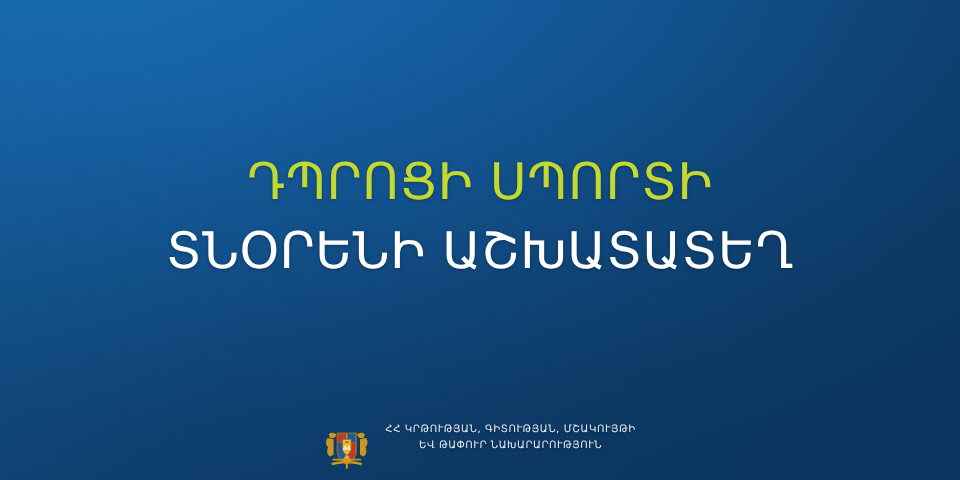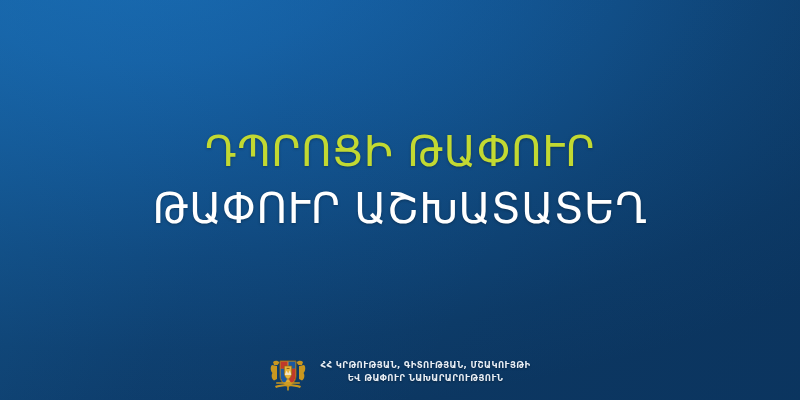--- a/index.html
+++ b/index.html
@@ -48,24 +48,22 @@
   }
   .line-green { color: #c2d932; margin-bottom: 8px; }
   .line-white { color: #ffffff; }
 
   #footer {
     position: absolute;
     left: 0;
     right: 0;
     bottom: 8px;
     display: flex;
-    align-items: center;
     justify-content: center;
     gap: 13px;
-    font-weight: bold;
   }
   #emblem {
     width: 38px;
     height: 40px;
     flex: 0 0 auto;
   }
   #ministry {
     text-align: center;
     color: #e8eef5;
     font-size: 8.5px;
@@ -76,22 +74,22 @@
   #ministry span { display: block; white-space: nowrap; }
 </style>
 </head>
 <body>
 
 <div id="banner">
 
   <div id="sheen"></div>
 
   <div id="headline">
-    <span class="line line-green">ԴՊՐՈՑԻ ԹԱՓՈՒՐ</span>
-    <span class="line line-white">ԹԱՓՈՒՐ ԱՇԽԱՏԱՏԵՂ</span>
+    <span class="line line-green">ԴՊՐՈՑԻ ՍՊՈՐՏԻ</span>
+    <span class="line line-white">ՏՆՕՐԵՆԻ ԱՇԽԱՏԱՏԵՂ</span>
   </div>
 
   <div id="footer">
 
     <span id="emblem">
       <svg viewBox="0 0 38 40" width="38" height="40" aria-hidden="true">
 
         <g fill="#c9971f">
           <path d="M3 13 C1 15 1.5 19 3.5 21 C2 23 2.5 27 5 28.5 L8 27 L8 14 Z"></path>
           <path d="M4 10 C6 8 9 8.5 10.5 10.5 L8.5 13 L5 13 Z"></path>

